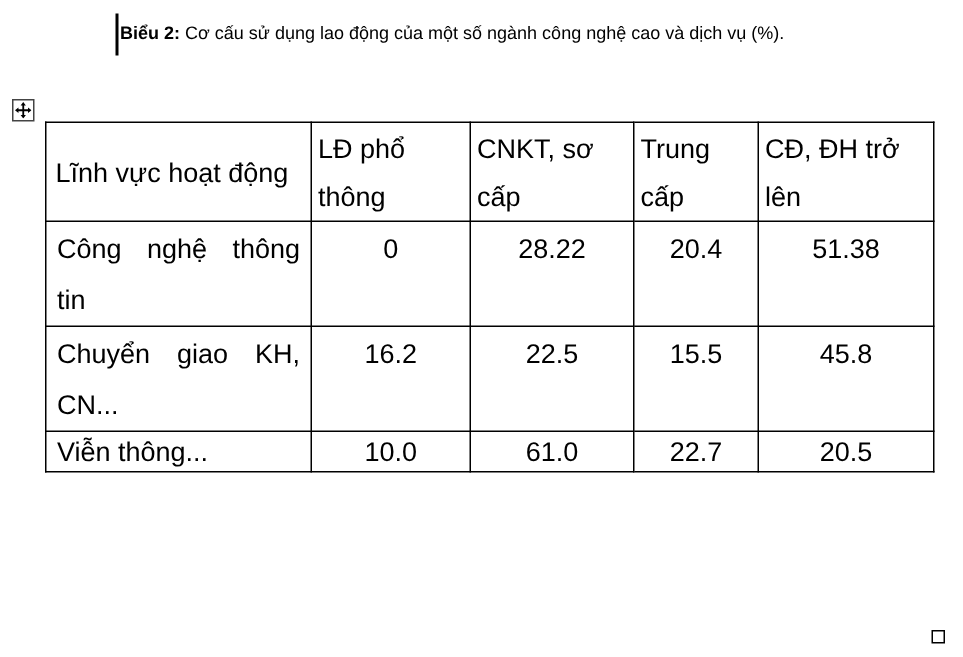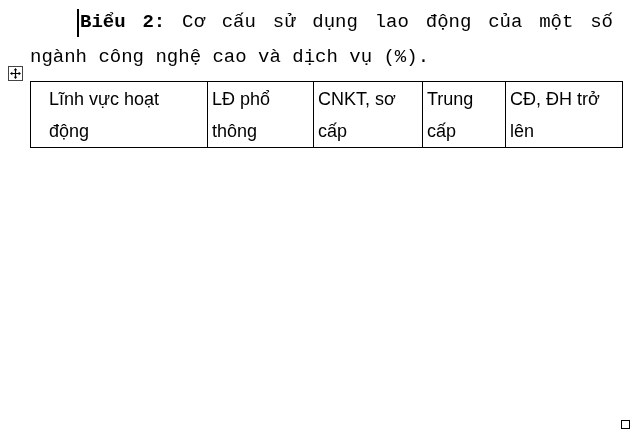--- a/index.html
+++ b/index.html
@@ -7,24 +7,23 @@
   body {
     position:relative;
     background:#ffffff;
     color:#000000;
     font-family:"Liberation Sans","DejaVu Sans",sans-serif;
     overflow:hidden;
   }
   .caption {
     position:absolute;
     left:30px; top:5px; width:583px;
-    font-size:19px; line-height:35px;
+    font-size:12px; line-height:35px;
     text-align:justify;
     text-indent:50px;
-    font-family:Liberation Mono, monospace;
   }
   .caption .b { font-weight:bold; }
   .caret {
     position:absolute;
     left:77px; top:9px; width:2px; height:28px;
     background:#000000;
   }
   .move-handle {
     position:absolute;
     left:8px; top:66px; width:15px; height:15px;
@@ -52,21 +51,21 @@
     overflow:hidden;
   }
   tr.hdr td {
     height:65px;
     vertical-align:middle;
     line-height:32px;
     padding:1px 4px 0 4px;
   }
   tr.hdr td.lbl {
     text-align:left;
-    padding-left:18px;
+    padding-left:6px;
   }
   tr.r2 td { height:69px; vertical-align:top; }
   tr.r1s td { height:26px; line-height:25px; vertical-align:middle; }
   tr.r1m td { height:32px; line-height:31px; vertical-align:middle; }
   td.lbl { text-align:justify; }
   td.num { text-align:center; }
 </style>
 </head>
 <body>
 
@@ -94,16 +93,37 @@
     <col style="width:117px">
   </colgroup>
   <tbody>
       <tr class="hdr">
     <td class="lbl">Lĩnh vực hoạt động</td>
     <td>LĐ phổ thông</td>
     <td>CNKT, sơ cấp</td>
     <td>Trung cấp</td>
     <td>CĐ, ĐH trở lên</td>
   </tr>
+  <tr class="r2">
+    <td class="lbl">Công nghệ thông tin</td>
+    <td class="num">0</td>
+    <td class="num">28.22</td>
+    <td class="num">20.4</td>
+    <td class="num">51.38</td>
+  </tr>
+  <tr class="r2">
+    <td class="lbl">Chuyển giao KH, CN...</td>
+    <td class="num">16.2</td>
+    <td class="num">22.5</td>
+    <td class="num">15.5</td>
+    <td class="num">45.8</td>
+  </tr>
+  <tr class="r1s">
+    <td class="lbl">Viễn thông...</td>
+    <td class="num">10.0</td>
+    <td class="num">61.0</td>
+    <td class="num">22.7</td>
+    <td class="num">20.5</td>
+  </tr>
 </tbody>
   </table>
 
 <div class="resize-handle"></div>
 
 </body></html>

